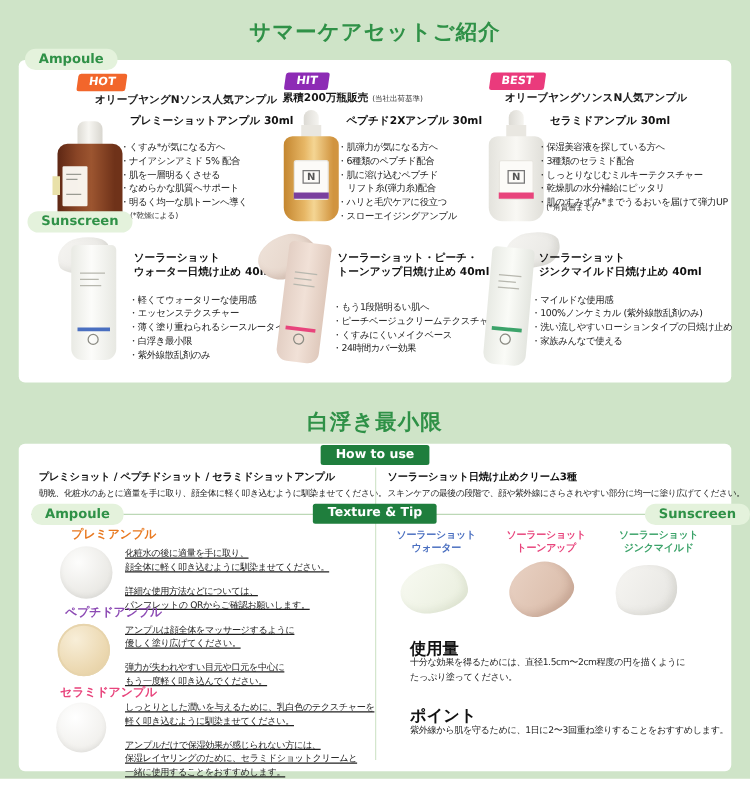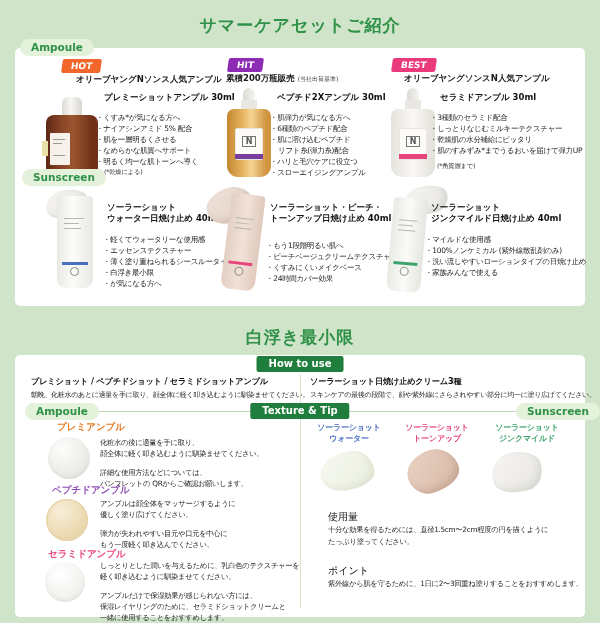--- a/index.html
+++ b/index.html
@@ -30,26 +30,26 @@
 
   .dark-badge { display:inline-block; background:#1f7e3d; color:#fff; font-weight:bold; font-size:10px; padding:2px 12px 3px; border-radius:2px; z-index:3; }
 
   .divider-h { height:1px; background:#bcd8b6; z-index:1; }
   .divider-v { width:1px; background:#d4e6cd; z-index:1; }
 
   .use-header { font-weight:bold; font-size:8.2px; color:#111; white-space:nowrap; letter-spacing:-0.2px; }
   .use-desc { font-size:7px; color:#222; white-space:nowrap; letter-spacing:-0.3px; }
 
   .step-name { font-weight:bold; font-size:9.5px; white-space:nowrap; }
-  .step-text { font-size:7.3px; color:#222; line-height:1.55; letter-spacing:-0.3px; }
+  .step-text { font-size:7.3px; color:#222; line-height:1.55; letter-spacing:-0.3px;text-decoration:underline; }
   .step-text p { white-space:pre-line; margin-bottom:7px; }
 
   .swatch-label { font-weight:bold; font-size:8px; line-height:1.4; text-align:center; white-space:pre-line; letter-spacing:-0.2px; }
 
-  .mini-title { font-weight:normal; font-size:10px; color:#111; }
+  .mini-title { font-weight:bold; font-size:13px; color:#111; }
   .mini-text { font-size:7.3px; color:#222; line-height:1.6; white-space:pre-line; letter-spacing:-0.3px; }
 
   
   .bottle1 { width:52px; height:82px; }
   .bottle1 .cap { position:absolute; left:16px; top:0; width:20px; height:20px; background:linear-gradient(90deg,#dddbd4,#f7f6f2 45%,#d8d6cf); border-radius:6px 6px 2px 2px; }
   .bottle1 .body { position:absolute; left:0; top:18px; width:52px; height:64px; background:linear-gradient(90deg,#5e2714,#8a4526 30%,#9c5530 52%,#6f3219 88%); border-radius:8px; }
   .bottle1 .label { position:absolute; left:4px; top:36px; width:20px; height:32px; background:rgba(251,249,244,.96); border-radius:1px; }
   .bottle1 .label i { position:absolute; left:3px; height:1px; background:#9a9a92; }
   .bottle1 .tag { position:absolute; left:-4px; top:44px; width:6px; height:15px; background:#e9e1a9; }
 
@@ -141,20 +141,21 @@
   <div class="abs col-heading" style="left:404px; top:73px;">オリーブヤングソンスN人気アンプル</div>
   <div class="abs dropper white" style="left:390px; top:88px;">
     <span class="bulb"></span>
     <span class="collar"></span>
     <span class="body"></span>
     <span class="lbl"><span class="mark">N</span></span>
     <span class="stripe"></span>
   </div>
   <div class="abs prod-name" style="left:440px; top:92px;">セラミドアンプル 30ml</div>
   <ul class="abs bullets" style="left:430px; top:112px;">
+    <li>保湿美容液を探している方へ</li>
     <li>3種類のセラミド配合</li>
     <li>しっとりなじむミルキーテクスチャー</li>
     <li>乾燥肌の水分補給にピッタリ</li>
     <li>肌のすみずみ*までうるおいを届けて弾力UP</li>
   </ul>
   <div class="abs note" style="left:437px; top:162px;">(*角質層まで)</div>
 
   <span class="abs pill" style="left:22px; top:169px;">Sunscreen</span>
 
   <span class="smear blob zinc" style="left:46px; top:190px; width:42px; height:28px;"></span>
@@ -163,21 +164,21 @@
     <span class="stripe" style="top:66px; background:#4a6fc0;"></span>
     <span class="spf" style="left:13px; top:71px;"></span>
   </div>
   <div class="abs prod-name" style="left:107px; top:202px;">ソーラーショット
 ウォーター日焼け止め 40ml</div>
   <ul class="abs bullets" style="left:103px; top:234px;">
     <li>軽くてウォータリーな使用感</li>
     <li>エッセンステクスチャー</li>
     <li>薄く塗り重ねられるシースルータイプ</li>
     <li>白浮き最小限</li>
-    <li>が気になる方へ</li>
+    <li>紫外線散乱剤のみ</li>
   </ul>
 
   <span class="smear blob tone" style="left:206px; top:188px; width:48px; height:34px; background:linear-gradient(135deg,#efe3da,#e2d0c4);"></span>
   <div class="tube" style="left:226px; top:194px; width:34px; height:96px; background:linear-gradient(90deg,#e3cfc4,#f1e1d7 50%,#dfc9bc); transform:rotate(7deg);">
     <span class="lines"><i style="top:24px;"></i><i style="top:29px; width:42%;"></i><i style="top:34px; width:50%;"></i></span>
     <span class="stripe" style="top:68px; background:#e8447c;"></span>
     <span class="spf" style="left:12px; top:73px;"></span>
   </div>
   <div class="abs prod-name" style="left:270px; top:202px;">ソーラーショット・ピーチ・
 トーンアップ日焼け止め 40ml</div>

